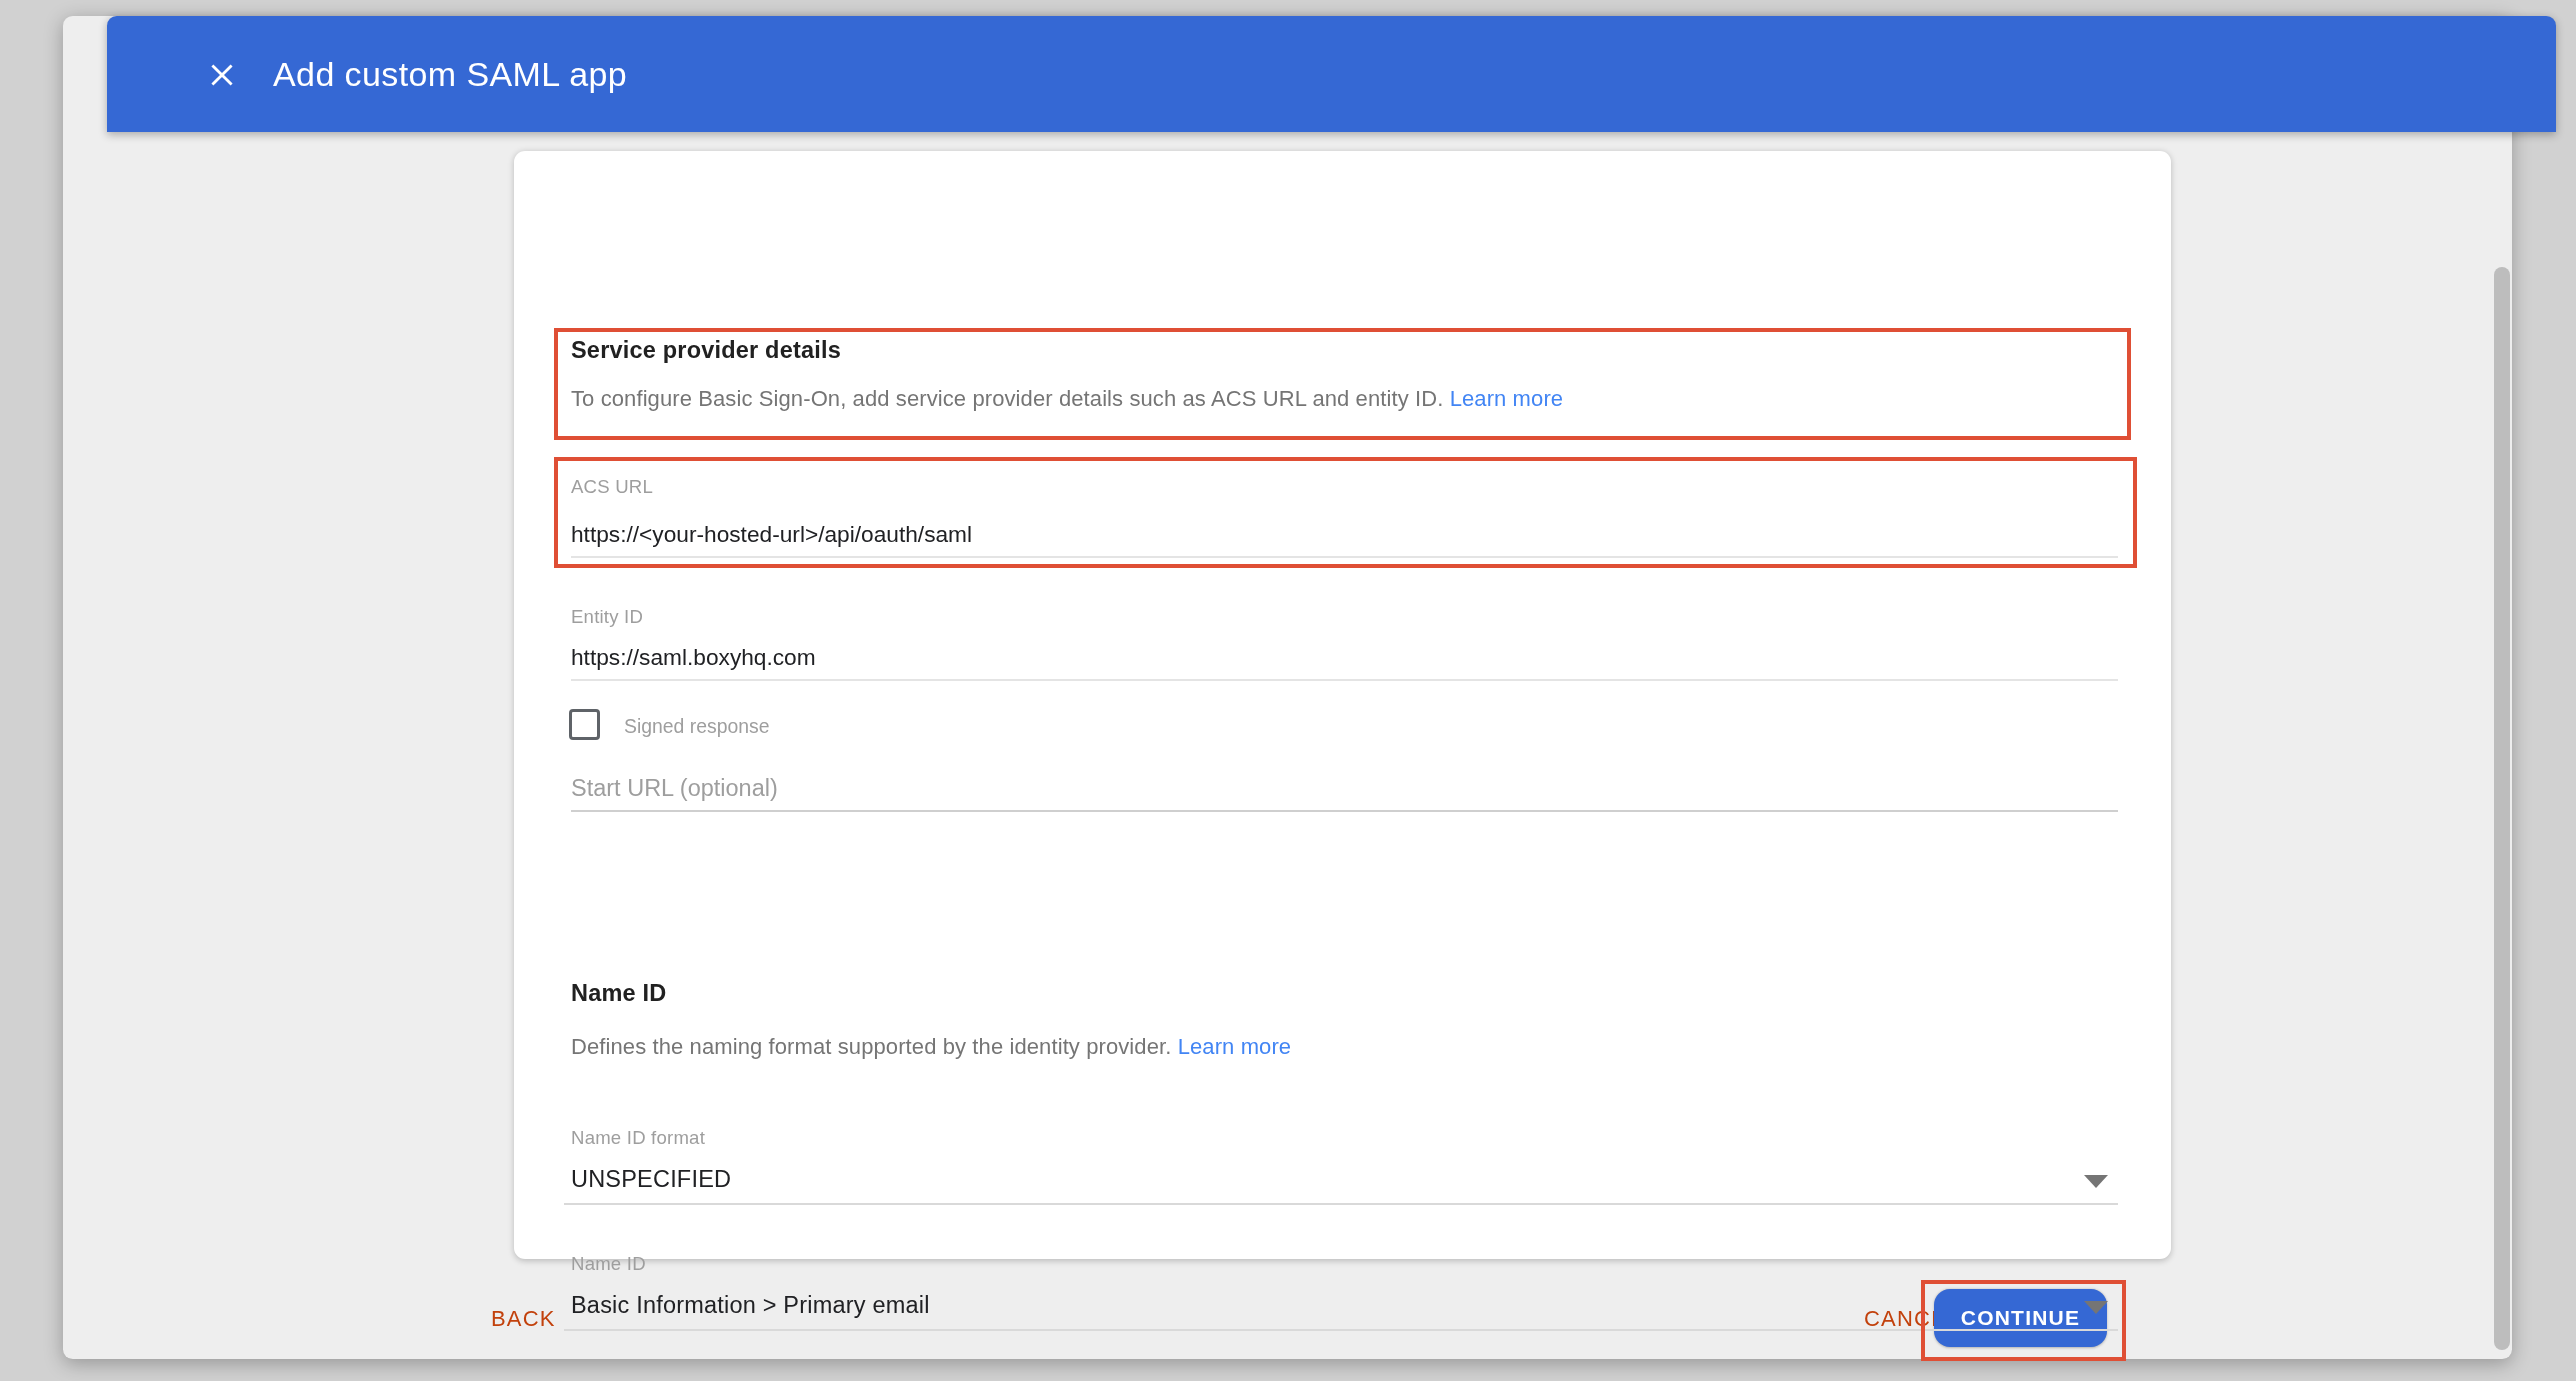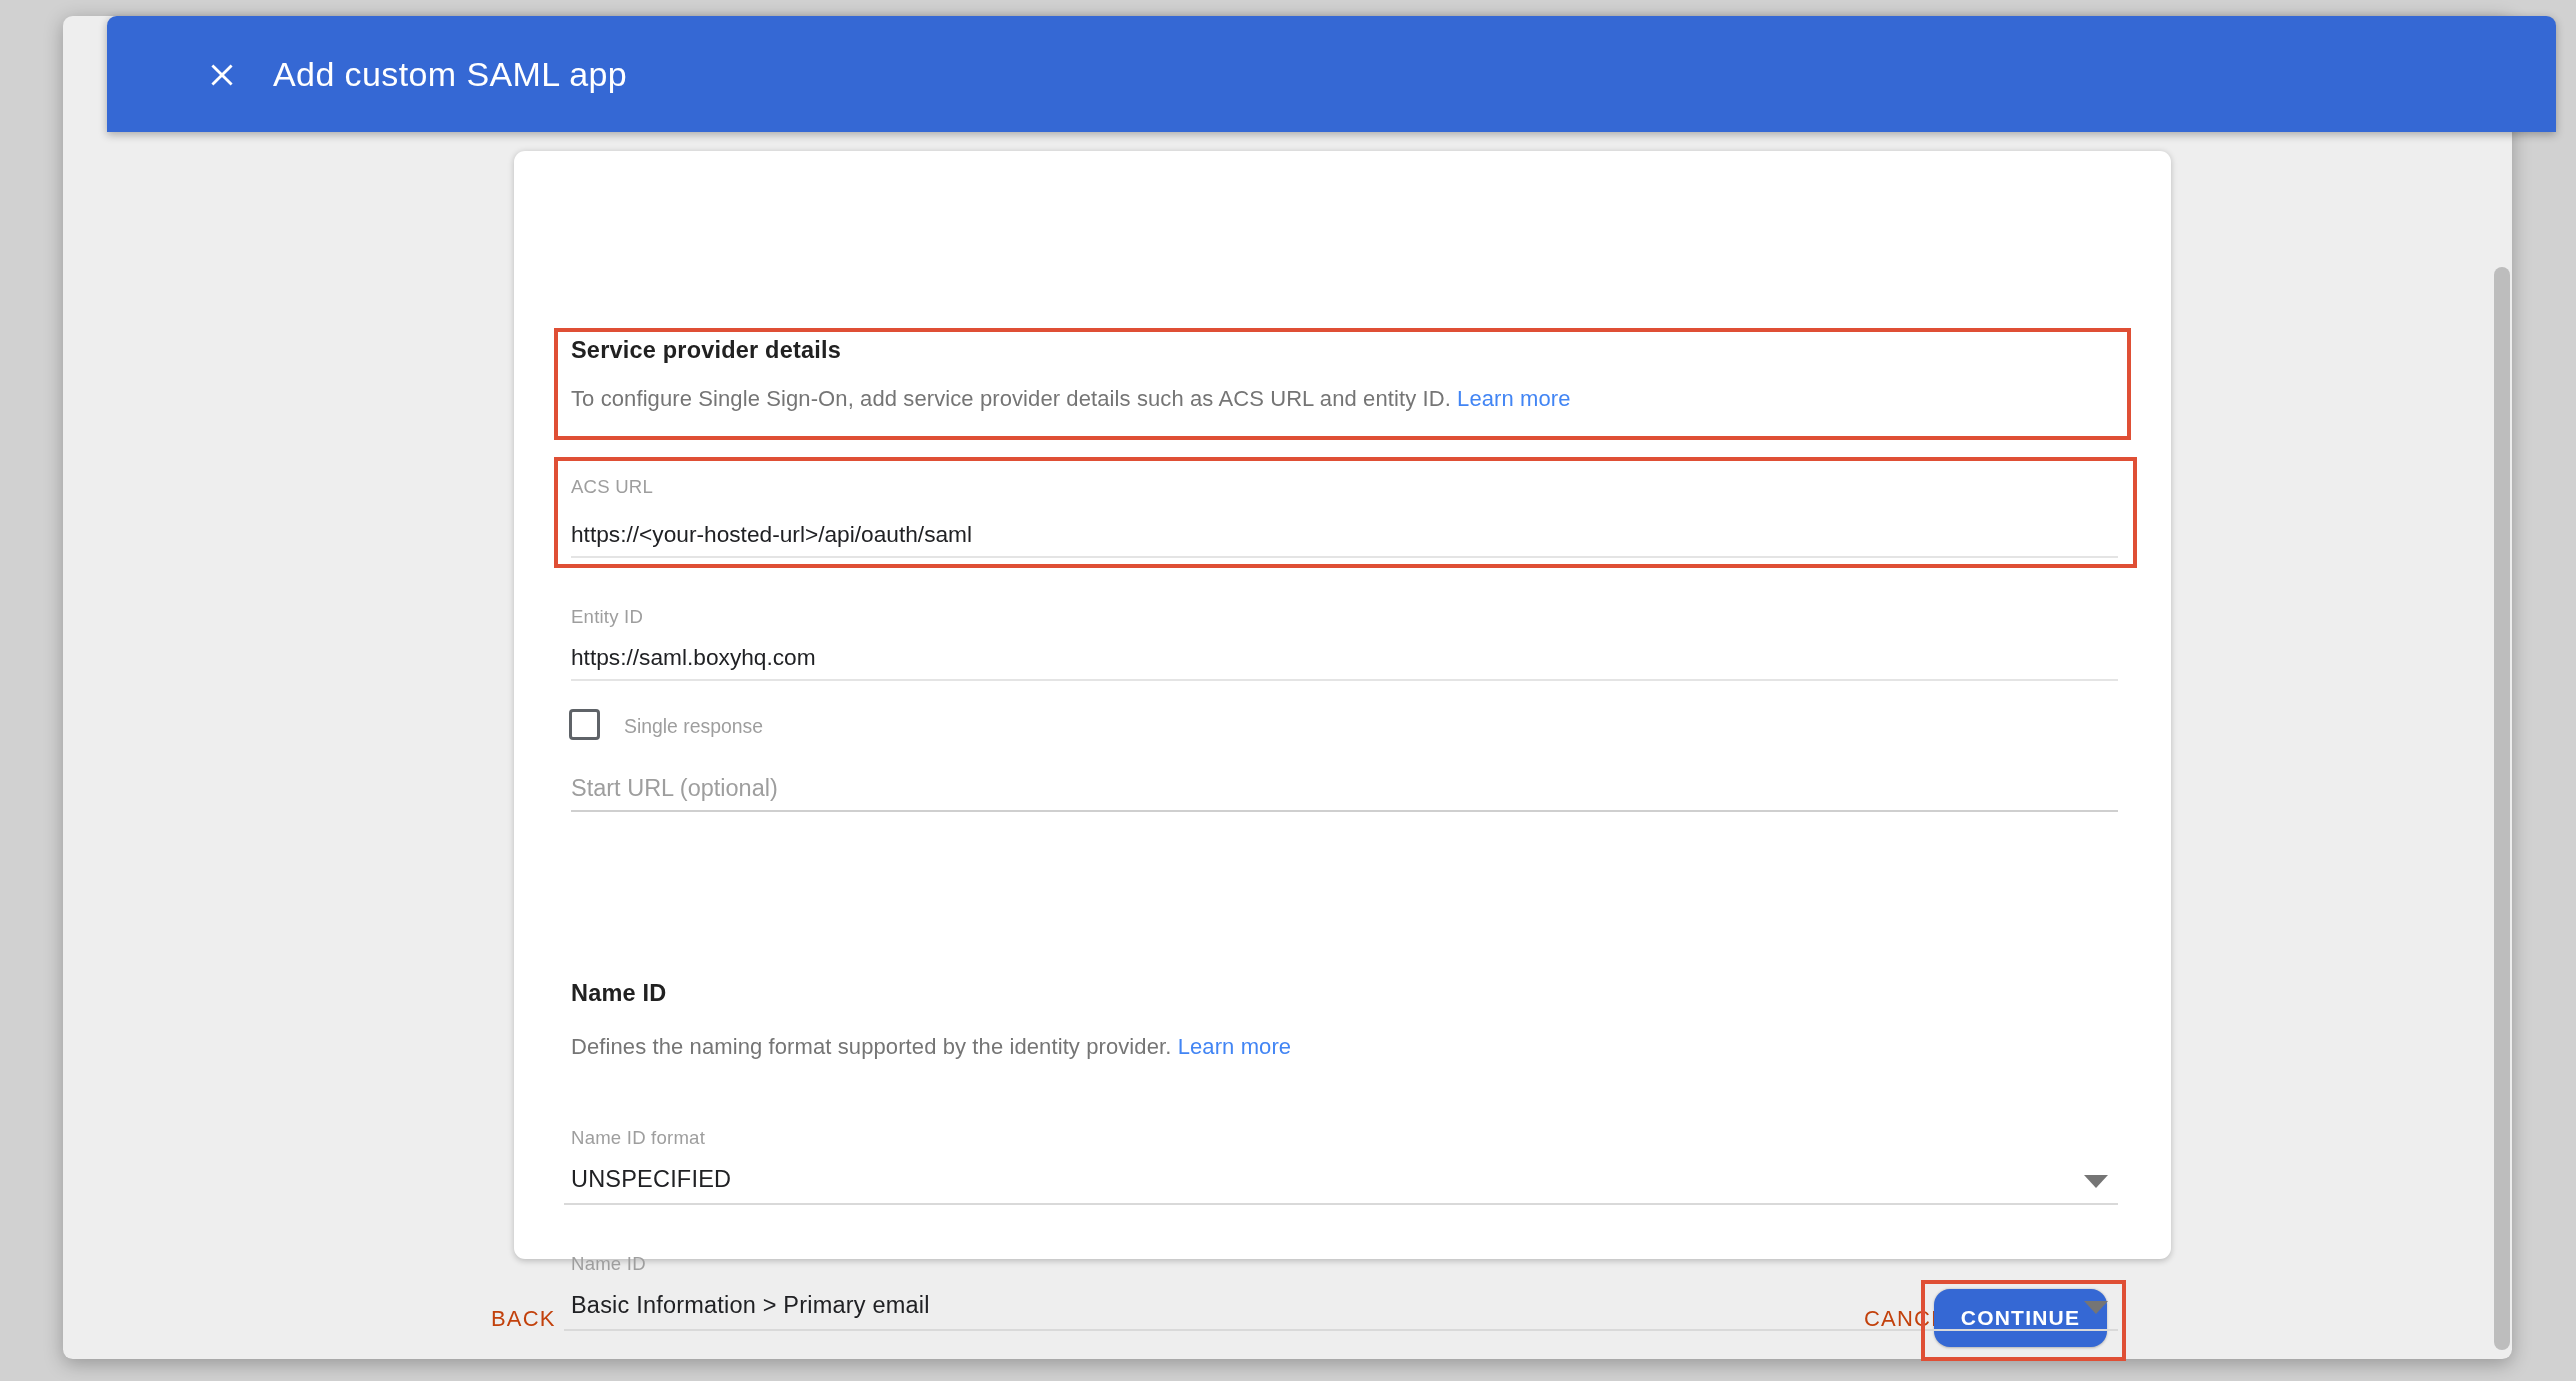--- a/index.html
+++ b/index.html
@@ -120,36 +120,36 @@
       </svg>
     </div>
     <div class="dialog-title">Add custom SAML app</div>
   </div>
 
   <div class="card">
 
     <div class="section-heading" style="top:186px;">Service provider details</div>
 
     <div class="section-desc" style="top:235px;">
-      <span>To configure Single Sign-On, add service provider details such as ACS URL and entity ID.</span>
+      <span>To configure Basic Sign-On, add service provider details such as ACS URL and entity ID.</span>
       <span class="learn-more">Learn more</span>
     </div>
 
     <div class="annotation-box" style="left:40px;top:177px;width:1577px;height:112px;"></div>
     <div class="field-label" style="top:325px;">ACS URL</div>
     <input class="text-input" style="top: 362px;" type="text" value="https://&lt;your-hosted-url&gt;/api/oauth/saml">
 
     <div class="annotation-box" style="left:40px;top:306px;width:1583px;height:111px;"></div>
     <div class="field-label" style="top:455px;">Entity ID</div>
     <input class="text-input" style="top: 485px;" type="text" value="https://saml.boxyhq.com">
 
     <input class="text-input empty" style="top: 616px;" type="text" style2="" id="start-url" placeholder="Start URL (optional)">
 
     <div class="checkbox"></div>
-    <div class="checkbox-label">Single response</div>
+    <div class="checkbox-label">Signed response</div>
 
     <div class="section-heading" style="top:829px;">Name ID</div>
     <div class="section-desc" style="top:883px;">
       <span>Defines the naming format supported by the identity provider.</span>
       <span class="learn-more">Learn more</span>
     </div>
 
     <div class="field-label" style="top:976px;">Name ID format</div>
     <div class="select-value" style="top:1015px;">UNSPECIFIED</div>
     <div class="dropdown-arrow" style="top:1024px;"></div>

